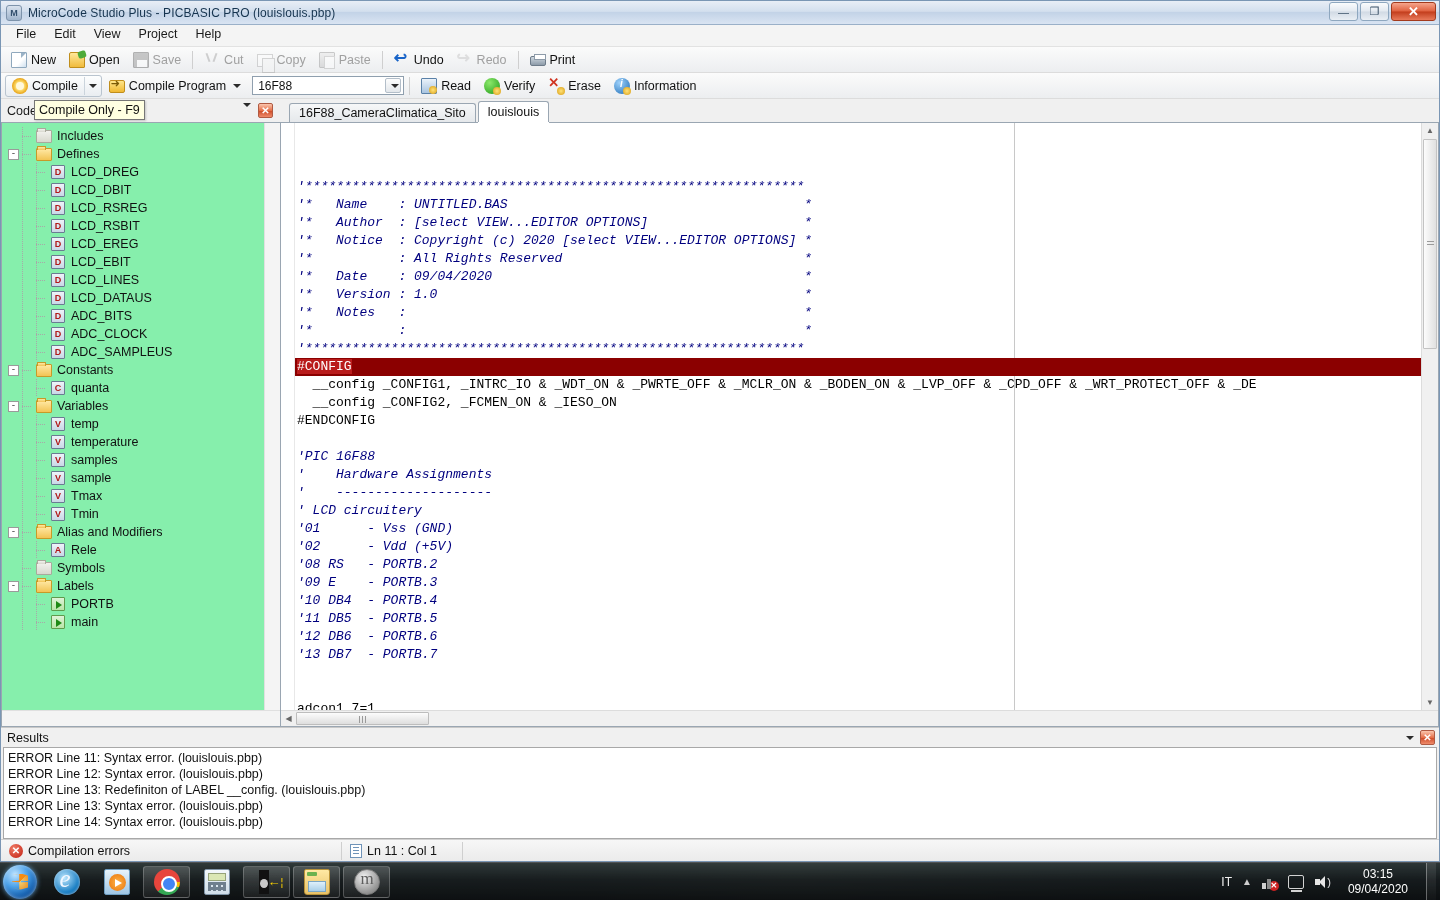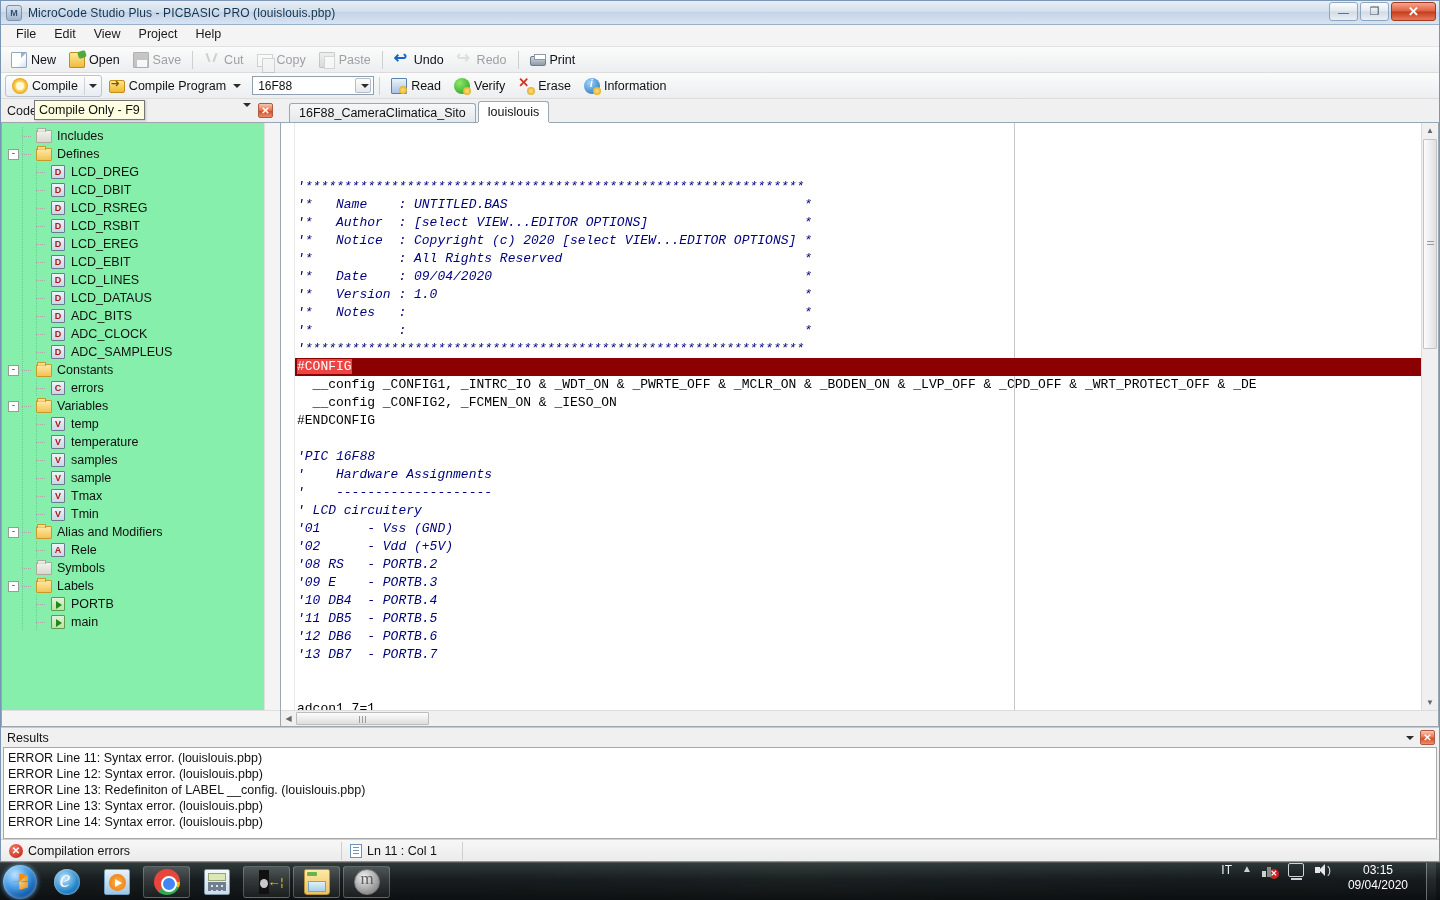--- a/index.html
+++ b/index.html
@@ -101,21 +101,21 @@
   .ic-verify{ background:radial-gradient(circle at 35% 30%,#8ce86a,#1f9a17);border-radius:50%; }
   .ic-verify::after{content:"";position:absolute;right:-1px;bottom:-1px;width:8px;height:8px;background:radial-gradient(circle,#ffe277,#d89c14);border-radius:50%;}
   .ic-erase::before{content:"✕";position:absolute;left:0;top:-3px;font-size:13px;color:#d03522;font-weight:bold;}
   .ic-erase::after{content:"";position:absolute;right:-1px;bottom:-1px;width:8px;height:8px;background:radial-gradient(circle,#ffe277,#d89c14);border-radius:50%;}
   .ic-info  { background:radial-gradient(circle at 35% 30%,#9fd2fb,#1b6bb5);border-radius:50%; }
   .ic-info::before{content:"i";position:absolute;left:6px;top:0px;color:#fff;font-size:10px;font-style:italic;font-weight:bold;}
   .ic-info::after{content:"";position:absolute;right:-1px;bottom:-1px;width:8px;height:8px;background:radial-gradient(circle,#ffe277,#d89c14);border-radius:50%;}
   .caret { width:0;height:0;border-left:4px solid transparent;border-right:4px solid transparent;border-top:4px solid #2b2b2b;margin-left:3px; }
 
   .combo {
-    height:19px;width:122px;border:1px solid #8f9fae;background:#fff;
+    height:19px;width:152px;border:1px solid #8f9fae;background:#fff;
     display:flex;align-items:center;justify-content:space-between;
     padding:0 2px 0 5px;font-size:12px;color:#111;margin-left:4px;
   }
   .combo .cbtn {
     width:16px;height:15px;display:flex;align-items:center;justify-content:center;
     background:linear-gradient(180deg,#fdfdfd,#e3e7eb);border:1px solid #b3bec9;border-radius:2px;
   }
   .splitbtn { display:flex;align-items:center;border:1px solid #b9c4cf;border-radius:3px;
               background:linear-gradient(180deg,#fdfefe,#e9edf1); }
 
@@ -197,21 +197,21 @@
                 border:1px solid #9aa6b2;border-top:none;border-left:none;background:#fff; }
   .editor { flex:1; position:relative; overflow:hidden; background:#fff; display:flex; }
   .gutter { width:14px;flex:0 0 14px;background:#fff;border-right:1px solid #e8e8e8; }
   .codearea { flex:1; position:relative; overflow:hidden;
               font-family:"Liberation Mono","DejaVu Sans Mono",monospace;
               font-size:13px; line-height:18px; padding-top:1px; white-space:pre; }
   .marginline { position:absolute;top:0;bottom:0;left:719px;width:1px;background:#c8c8c8;z-index:1; }
   .cline { height:18px; padding-left:2px; position:relative; z-index:2; }
   .cm { color:#00007f; font-style:italic; }
   .kw { color:#000; }
-  .hl { background:#ef4444; color:#fff; font-style:normal;margin-top:29px; }
+  .hl { background:#b91c1c; color:#fff; font-style:normal;margin-top:29px; }
   .hlbar { position:absolute;left:0;right:0;height:18px;background:#8b0000;z-index:1; }
 
   .vsb { width:17px;flex:0 0 17px;background:#f0f0f0;border-left:1px solid #dcdcdc;
          display:flex;flex-direction:column;align-items:center;position:relative; }
   .sb-arrow { width:15px;height:15px;display:flex;align-items:center;justify-content:center;
               background:#f0f0f0;color:#666;font-size:8px; }
   .sb-thumb { width:14px;background:linear-gradient(90deg,#fcfcfc,#e0e0e0);
               border:1px solid #c3c3c3;border-radius:1px;position:relative; }
   .sb-thumb::after{content:"";position:absolute;left:3px;top:50%;margin-top:-3px;width:7px;height:6px;
     background:repeating-linear-gradient(180deg,#9a9a9a 0 1px,transparent 1px 3px);}
@@ -265,21 +265,21 @@
     border-radius:2px;opacity:.95;
     clip-path: polygon(0 10%,45% 0,45% 45%,0 48%, 0 52%,45% 55%,45% 100%,0 90%, 55% 100%, 100% 88%, 100% 53%, 55% 55%, 55% 45%, 100% 47%, 100% 12%, 55% 0);
   }
   .tb-items { display:flex;align-items:center;gap:3px;margin-left:6px; }
   .tb-item {
     width:47px;height:32px;border-radius:3px;display:flex;align-items:center;justify-content:center;
     background:linear-gradient(180deg, rgba(255,255,255,.18), rgba(255,255,255,.05));
     border:1px solid rgba(255,255,255,.22);
   }
   .tb-item.plain { background:transparent;border-color:transparent; }
-  .tray { margin-left:auto;display:flex;align-items:flex-start;gap:10px;padding-right:4px;color:#e8e8e8; }
+  .tray { margin-left:auto;display:flex;align-items:center;gap:10px;padding-right:4px;color:#e8e8e8; }
   .tray-txt { font-size:12px;color:#efefef; }
   .clock { text-align:center;font-size:12px;color:#fff;line-height:15px;padding:0 8px; }
   .showdesk { width:10px;height:38px;border-left:1px solid rgba(255,255,255,.35);
               background:linear-gradient(180deg,rgba(255,255,255,.10),rgba(255,255,255,.02)); }
 
   
   .g { width:26px;height:26px;position:relative;display:block; }
   .g-ie { border-radius:50%; background:radial-gradient(circle at 40% 35%,#bfe8ff,#1b7fc4 62%,#0b4f86);
           box-shadow:inset 0 0 3px rgba(255,255,255,.7); }
   .g-ie::after{content:"e";position:absolute;left:6px;top:-4px;font-size:25px;font-style:italic;
@@ -547,21 +547,21 @@
             <span class="expander">-</span>
             <span class="dots leaf"></span>
             <span class="fi folder"></span>
             <span class="nlabel">Constants</span>
           </div>
           <div class="node">
             <span class="nogutter"></span>
             <span class="vline"></span>
             <span class="dots leaf"></span>
             <span class="badge">C</span>
-            <span class="nlabel">errors</span>
+            <span class="nlabel">quanta</span>
           </div>
           <div class="node">
             <span class="expander">-</span>
             <span class="dots leaf"></span>
             <span class="fi folder"></span>
             <span class="nlabel">Variables</span>
           </div>
           <div class="node">
             <span class="nogutter"></span>
             <span class="vline"></span>

